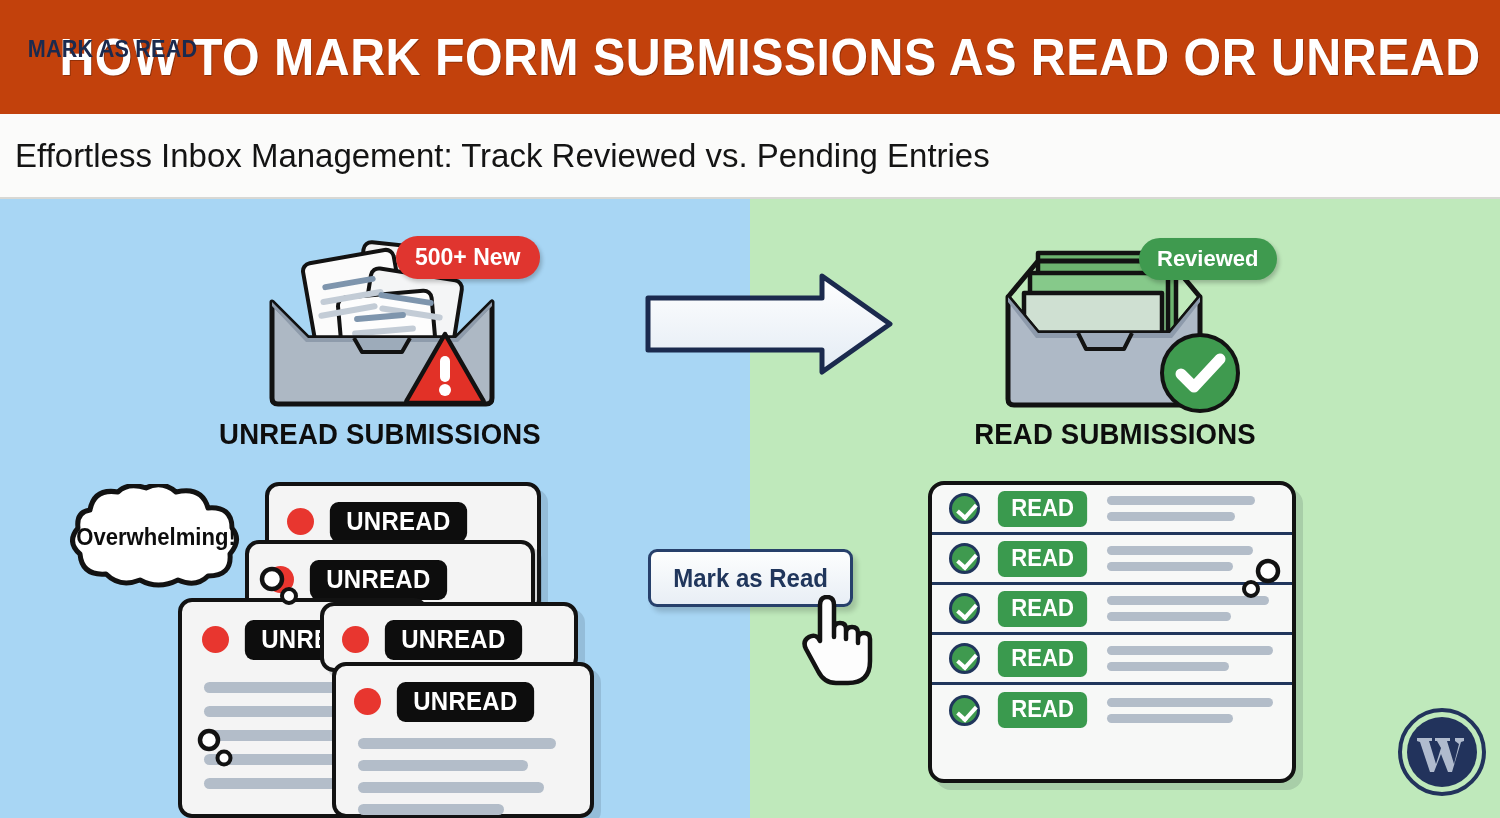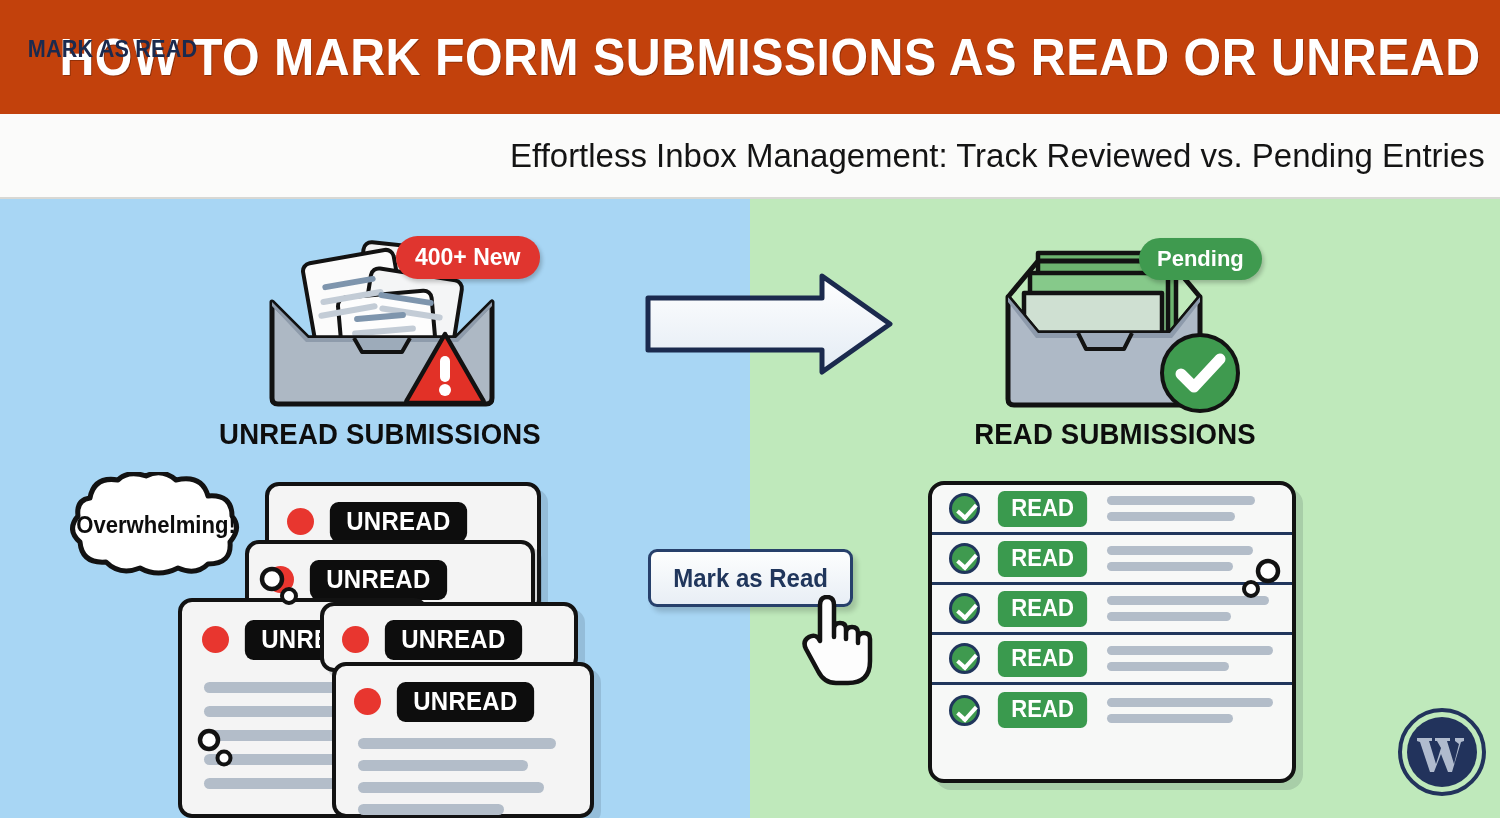--- a/index.html
+++ b/index.html
@@ -23,21 +23,21 @@
     font-weight:bold;
     font-size:52px;
     letter-spacing:0.5px;
     transform:scaleX(0.93);
     white-space:nowrap;
     text-shadow:1px 1px 0 rgba(0,0,0,0.25);
   }
   .subtitle-bar {
     position:absolute; left:0; top:114px; width:1500px; height:85px;
     background:#fbfbfa;
-    display:flex; align-items:center; justify-content:flex-end;
+    display:flex; align-items:center; justify-content:flex-start;
     border-bottom:2px solid #d8d8d4;
   }
   .subtitle-text {
     color:#141414;
     font-size:34px;
     font-weight:400;
     transform:scaleX(0.97);
     white-space:nowrap;
   }
 
@@ -199,21 +199,21 @@
   
   .bubble { position:absolute; }
   .bubble-text {
     position:absolute; left:0; top:0; width:100%; height:100%;
     display:flex; align-items:center; justify-content:center;
     font-size:22px; font-weight:bold; color:#0d0d0d;
     text-align:center; line-height:1.1;
     transform:scaleX(0.96);
     pointer-events:none;
   }
-  .b-overwhelming { left:36px; top:472px; width:240px; height:108px; }
+  .b-overwhelming { left:36px; top:484px; width:240px; height:108px; }
   .b-overwhelming .bubble-text { font-size:23px; }
   .b-missed { left:72px; top:652px; width:162px; height:88px; }
   .b-missed .bubble-text { font-size:22px; }
   .b-organized { left:1243px; top:473px; width:200px; height:110px; }
   .b-organized .bubble-text { font-size:22px; }
 
   
   .wp-logo { position:absolute; left:1396px; top:706px; width:92px; height:92px; }
 </style>
 </head>
@@ -260,21 +260,21 @@
   </div>
 
   <div style="position:absolute; left:404px; top:330px; width:82px; height:76px;">
     <svg viewBox="0 0 82 76" width="82" height="76">
       <path d="M41 4 L79 70 Q81 73 77 73 L5 73 Q1 73 3 70 Z" fill="#e23127" stroke="#121212" stroke-width="4.5" stroke-linejoin="round"></path>
       <rect x="36" y="26" width="10" height="26" rx="5" fill="#fff"></rect>
       <circle cx="41" cy="60" r="6" fill="#fff"></circle>
     </svg>
   </div>
 
-  <div class="badge-new">400+ New</div>
+  <div class="badge-new">500+ New</div>
   <div class="label-unread">UNREAD SUBMISSIONS</div>
 
   <div class="tray-right">
     <svg viewBox="0 0 220 175" width="220" height="175">
 
       <g stroke="#121212" stroke-width="4.5" stroke-linejoin="round">
         <path d="M38 18 L176 18 L176 96 L38 96 Z" fill="#6db46f"></path>
         <path d="M30 38 L168 38 L168 106 L30 106 Z" fill="#86c98a"></path>
         <path d="M24 58 L162 58 L162 116 L24 116 Z" fill="#cfe0d2"></path>
       </g>
@@ -287,21 +287,21 @@
     </svg>
   </div>
 
   <div style="position:absolute; left:1158px; top:331px; width:84px; height:84px;">
     <svg viewBox="0 0 84 84" width="84" height="84">
       <circle cx="42" cy="42" r="38" fill="#3f9a4f" stroke="#121212" stroke-width="4"></circle>
       <path d="M23 43 L36 56 L62 28" fill="none" stroke="#fff" stroke-width="11" stroke-linecap="round" stroke-linejoin="round"></path>
     </svg>
   </div>
 
-  <div class="badge-managed">Pending</div>
+  <div class="badge-managed">Reviewed</div>
   <div class="label-read">READ SUBMISSIONS</div>
 
   <div class="arrow-wrap">
     <svg viewBox="0 0 260 104" width="260" height="104">
       <defs>
         <linearGradient id="agrad" x1="0" y1="0" x2="0" y2="1">
           <stop offset="0%" stop-color="#ffffff"></stop>
           <stop offset="100%" stop-color="#e3ebf4"></stop>
         </linearGradient>
       </defs>

